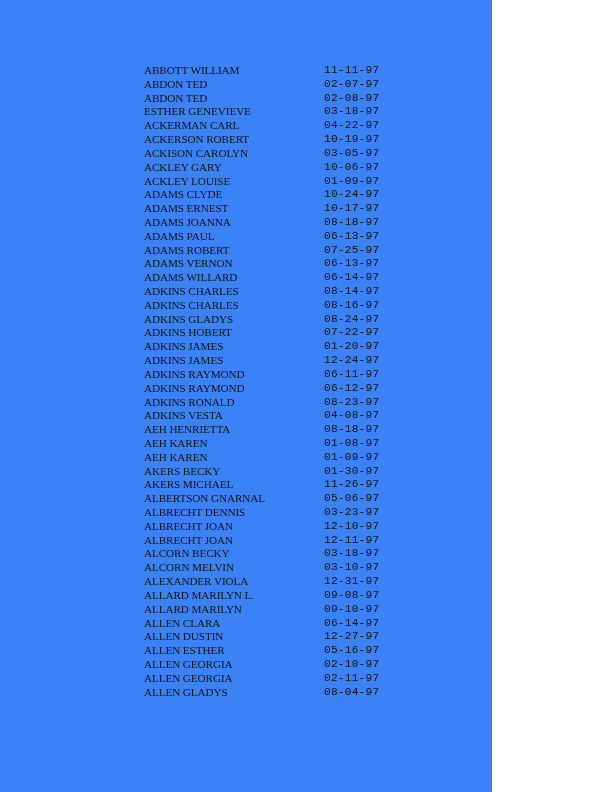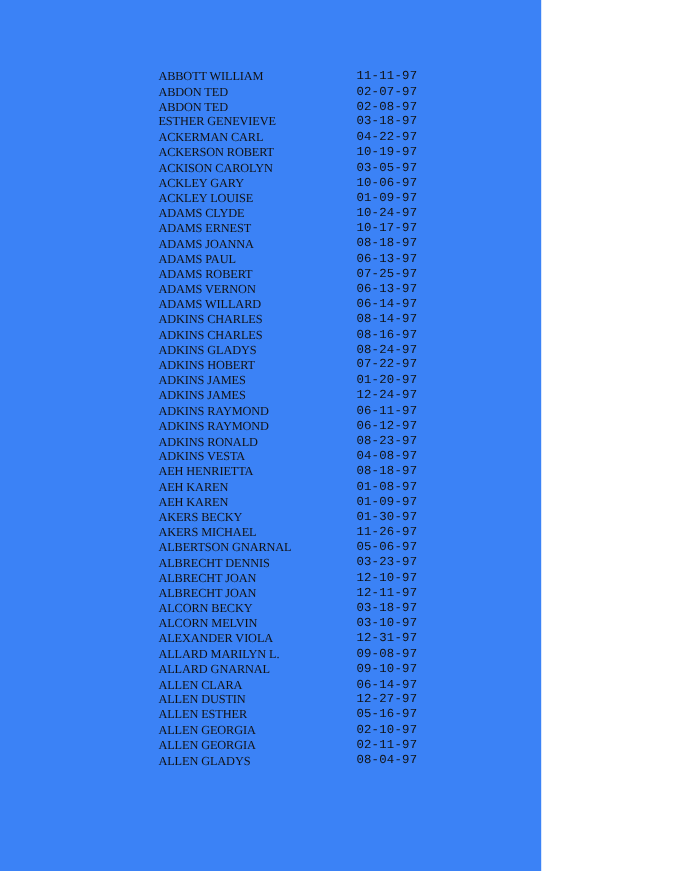--- a/index.html
+++ b/index.html
@@ -203,21 +203,21 @@
       </div>
       <div class="row">
         <span class="name">ALEXANDER VIOLA</span>
         <span class="date">12-31-97</span>
       </div>
       <div class="row">
         <span class="name">ALLARD MARILYN L.</span>
         <span class="date">09-08-97</span>
       </div>
       <div class="row">
-        <span class="name">ALLARD GNARNAL</span>
+        <span class="name">ALLARD MARILYN</span>
         <span class="date">09-10-97</span>
       </div>
       <div class="row">
         <span class="name">ALLEN CLARA</span>
         <span class="date">06-14-97</span>
       </div>
       <div class="row">
         <span class="name">ALLEN DUSTIN</span>
         <span class="date">12-27-97</span>
       </div>

